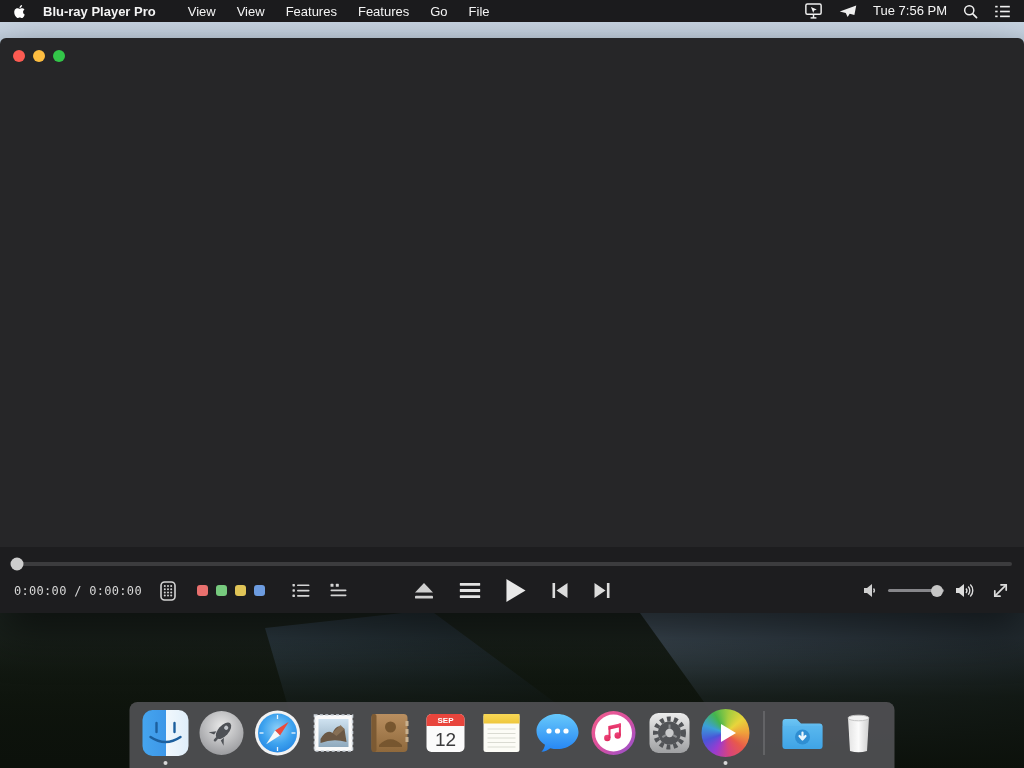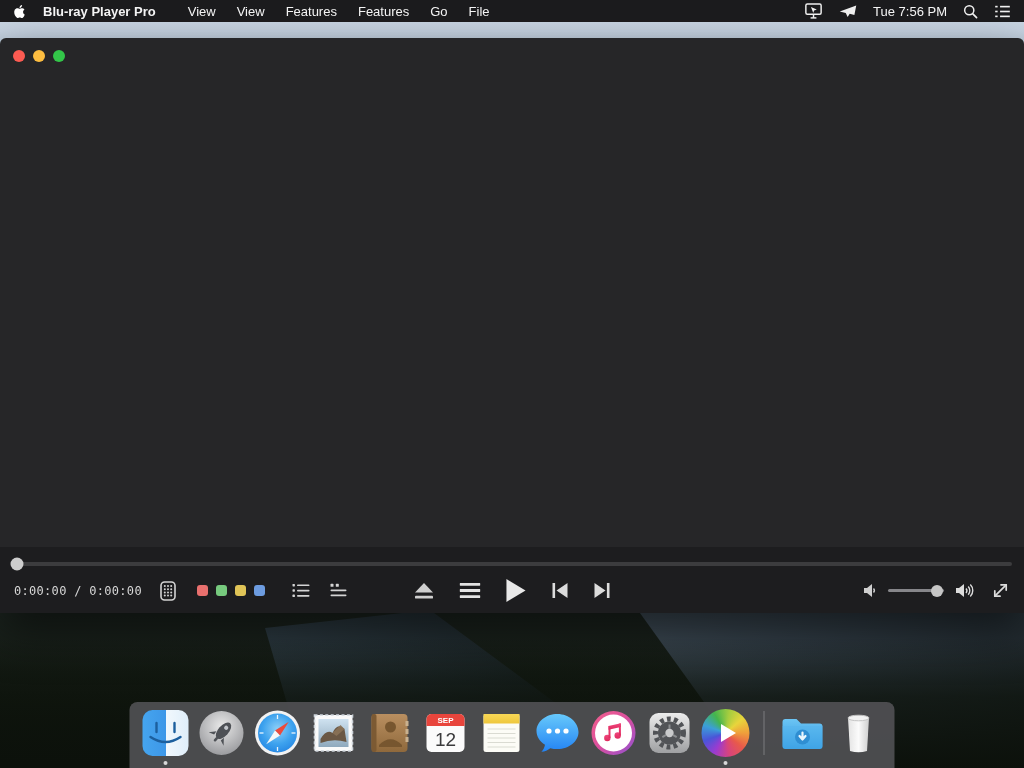--- a/index.html
+++ b/index.html
@@ -18,21 +18,21 @@
     clip-path:polygon(0 18%,55% 0,100% 100%,8% 100%); opacity:.8; }
   .trees { position:absolute; left:0; right:0; bottom:0; height:130px;
     background:linear-gradient(180deg,rgba(14,20,13,0) 0%,rgba(13,19,12,.75) 45%,#0c110b 100%); }
 
   
   .menu-bar { position:absolute; top:0; left:0; right:0; height:22px; z-index:50;
     display:flex; align-items:center; padding:0 13px; color:#f4f4f4; font-size:13px; }
   .apple { display:flex; margin-right:17px; }
   .app-name { font-weight:bold; margin-right:32px; }
   .menu-item { margin-right:21px; }
-  .mb-right { margin-left:auto; display:flex; align-items:center; gap:16px; }
+  .mb-right { margin-left:auto; display:flex; gap:16px; }
   .mb-icon { display:flex; align-items:center; }
 
   
   .window { position:absolute; left:0; top:38px; width:1024px; height:575px; z-index:10;
     border-radius:6px 6px 0 0; box-shadow:0 18px 45px rgba(0,0,0,.55); }
   .traffic { position:absolute; top:12px; left:13px; display:flex; gap:8px; }
   .tl { width:12px; height:12px; border-radius:50%; }
 
   .controls { position:absolute; left:0; right:0; bottom:0; height:66px; }
   .progress-row { position:relative; margin:10px 12px 0; height:13px; display:flex; align-items:center; }

